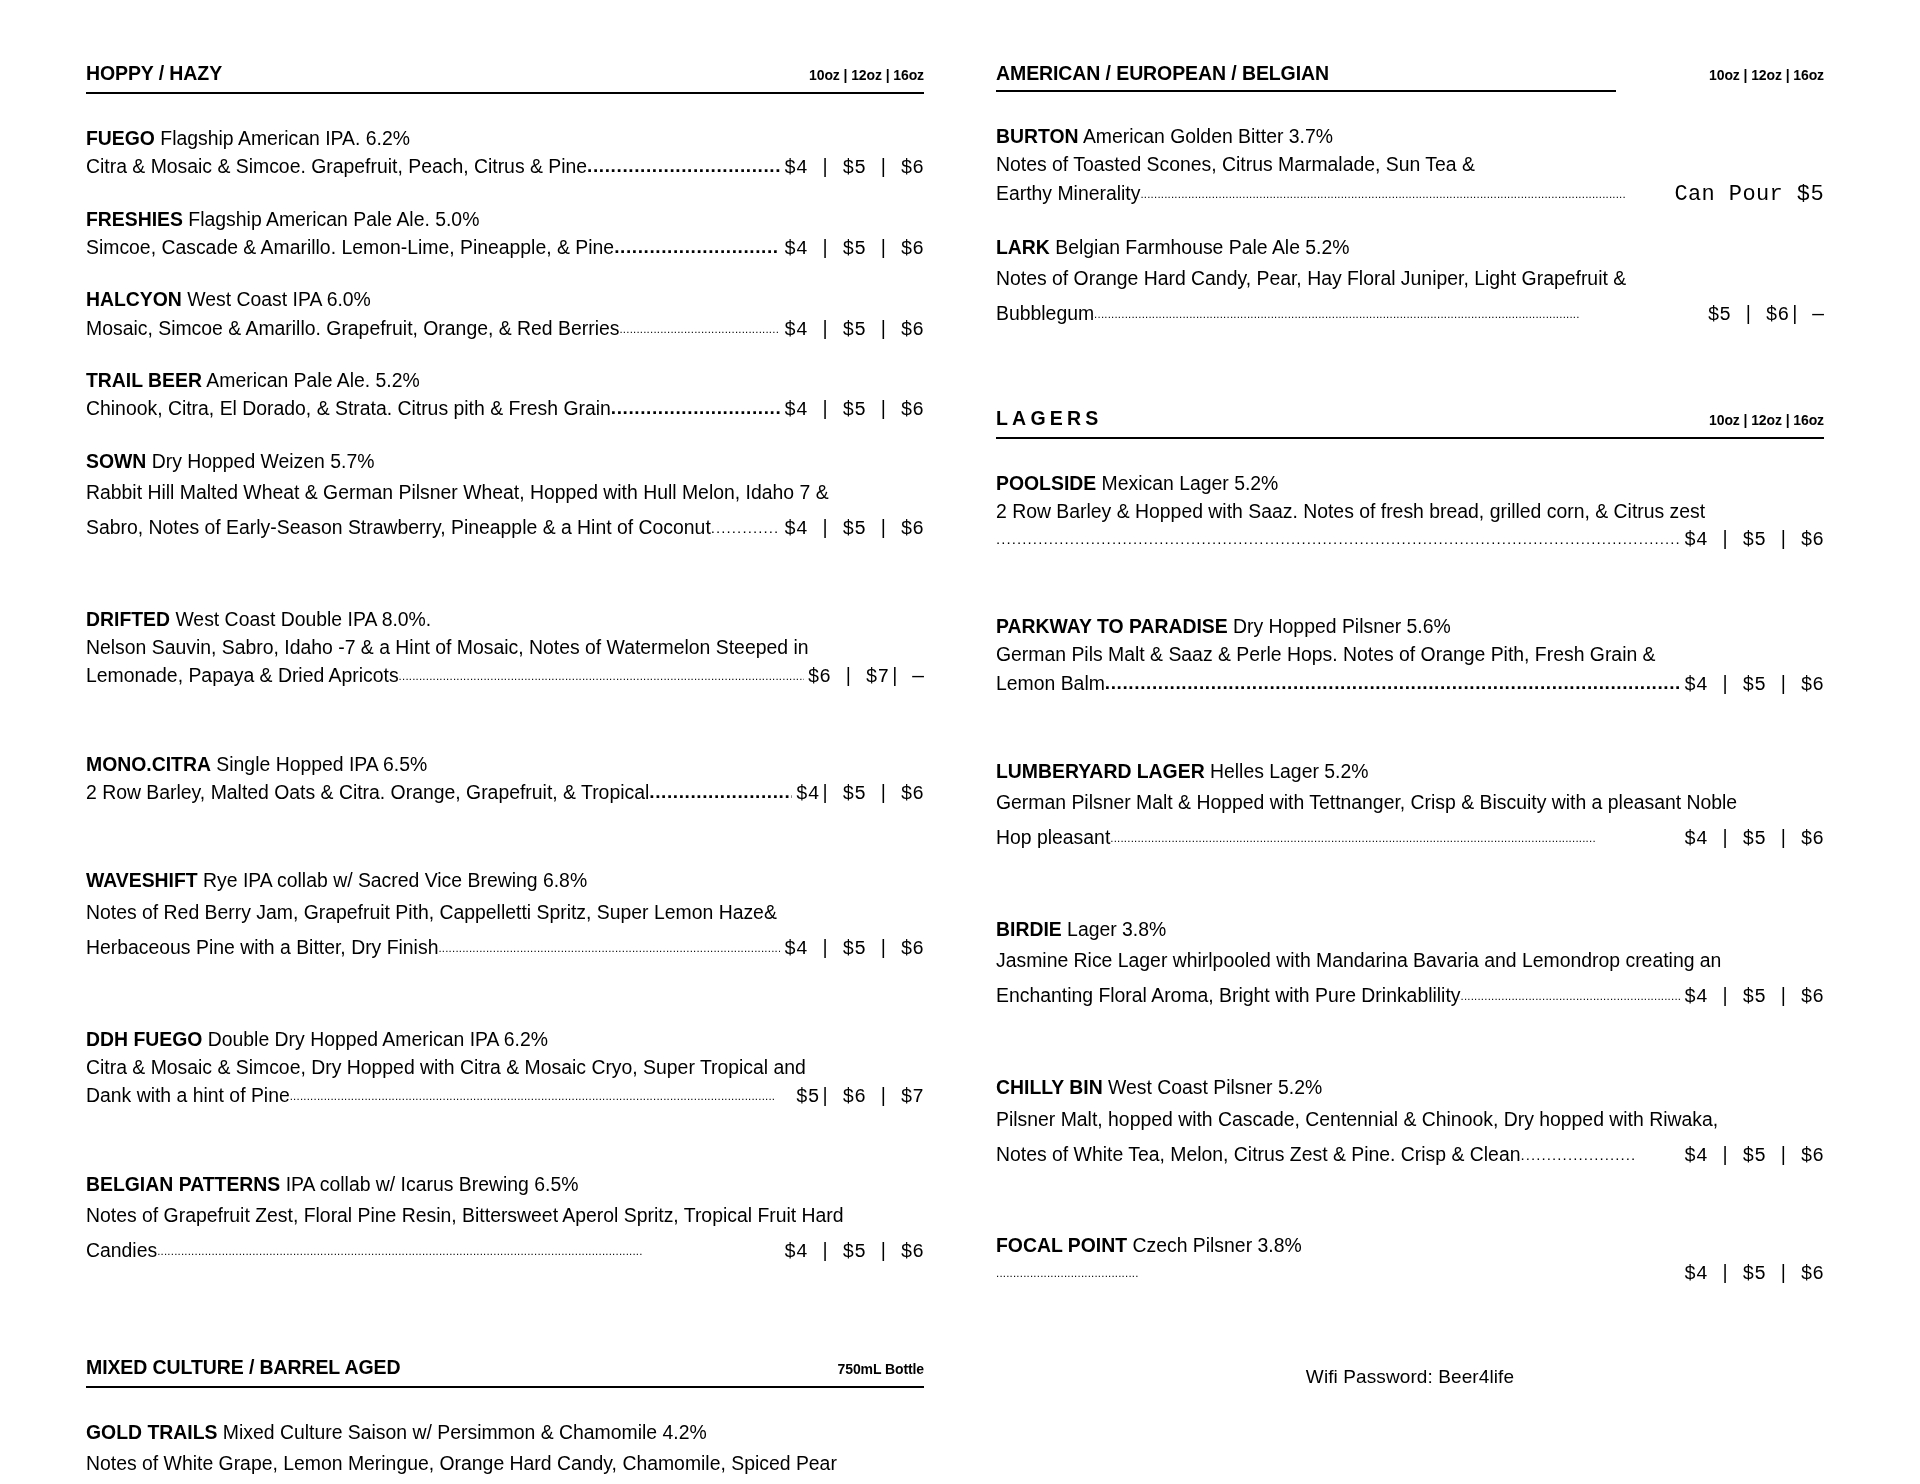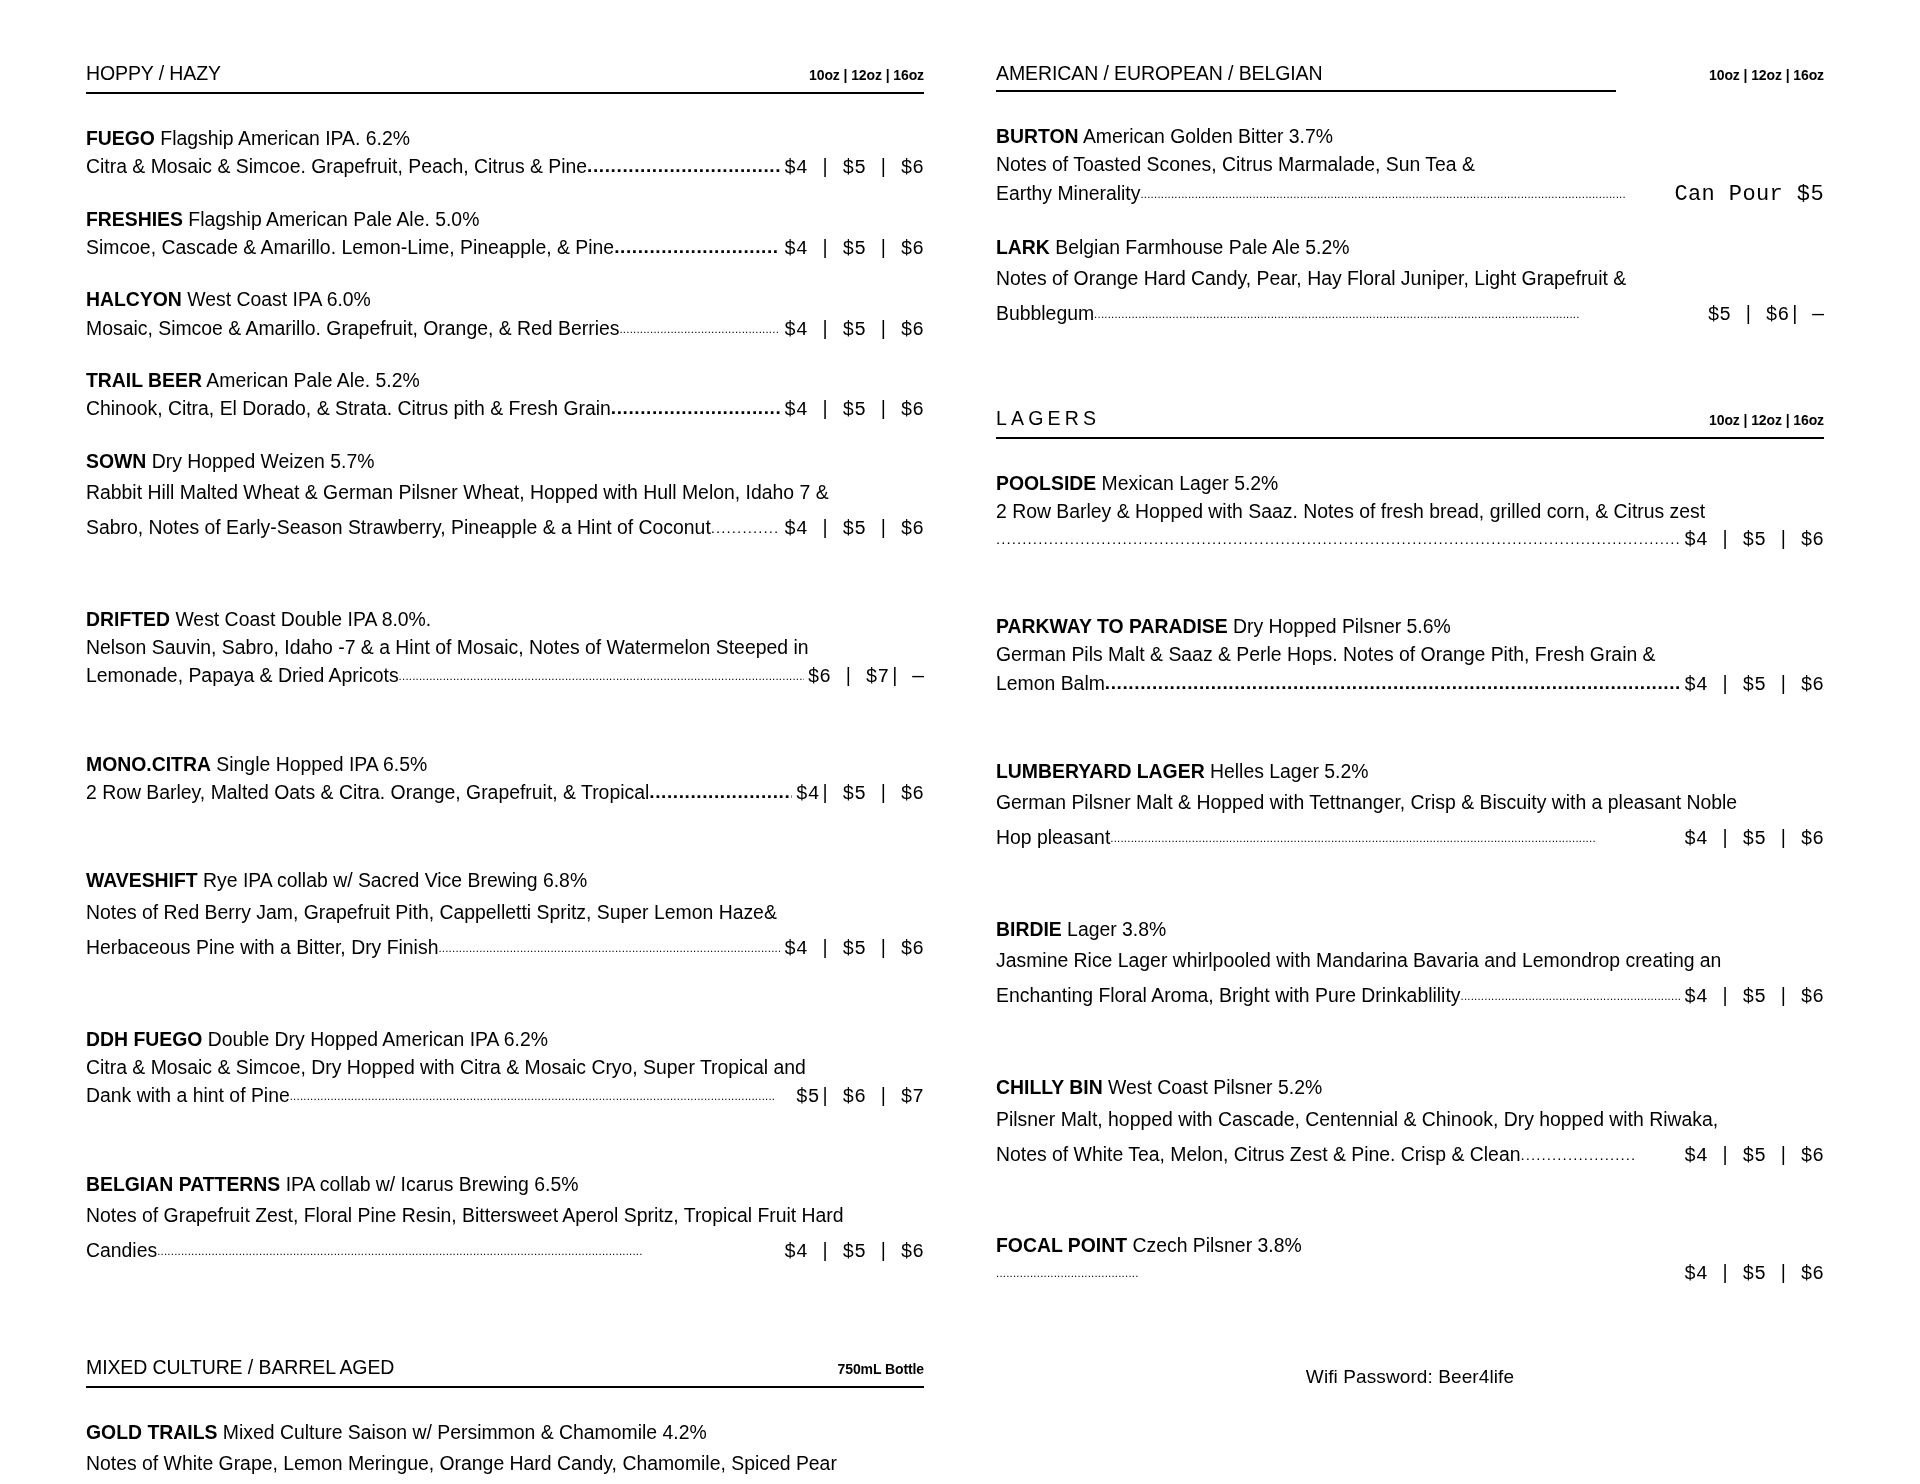--- a/index.html
+++ b/index.html
@@ -34,21 +34,21 @@
     font-size:19.5px;
     letter-spacing:-0.1px;
     padding-bottom:7px;
     border-bottom:2.4px solid #000;
     white-space:nowrap;
   }
   .sec-head.partial{ border-bottom:none; position:relative; }
   .sec-head.partial .rule{
     position:absolute; left:0; bottom:0; height:2.4px; background:#000;
   }
-  .sec-title{ font-weight:normal; }
+  .sec-title{ font-weight:bold; }
   .sec-title.spaced{ letter-spacing:4.2px; }
   .sec-price{ font-weight:bold; font-size:14px; }
 
   
   .entries{ padding-top:8px; }
   .entry{ margin-top:22px; }
   .entry.tight{ margin-top:20px; }
   .entry-name{
     font-size:19.4px;
     line-height:1.46;

